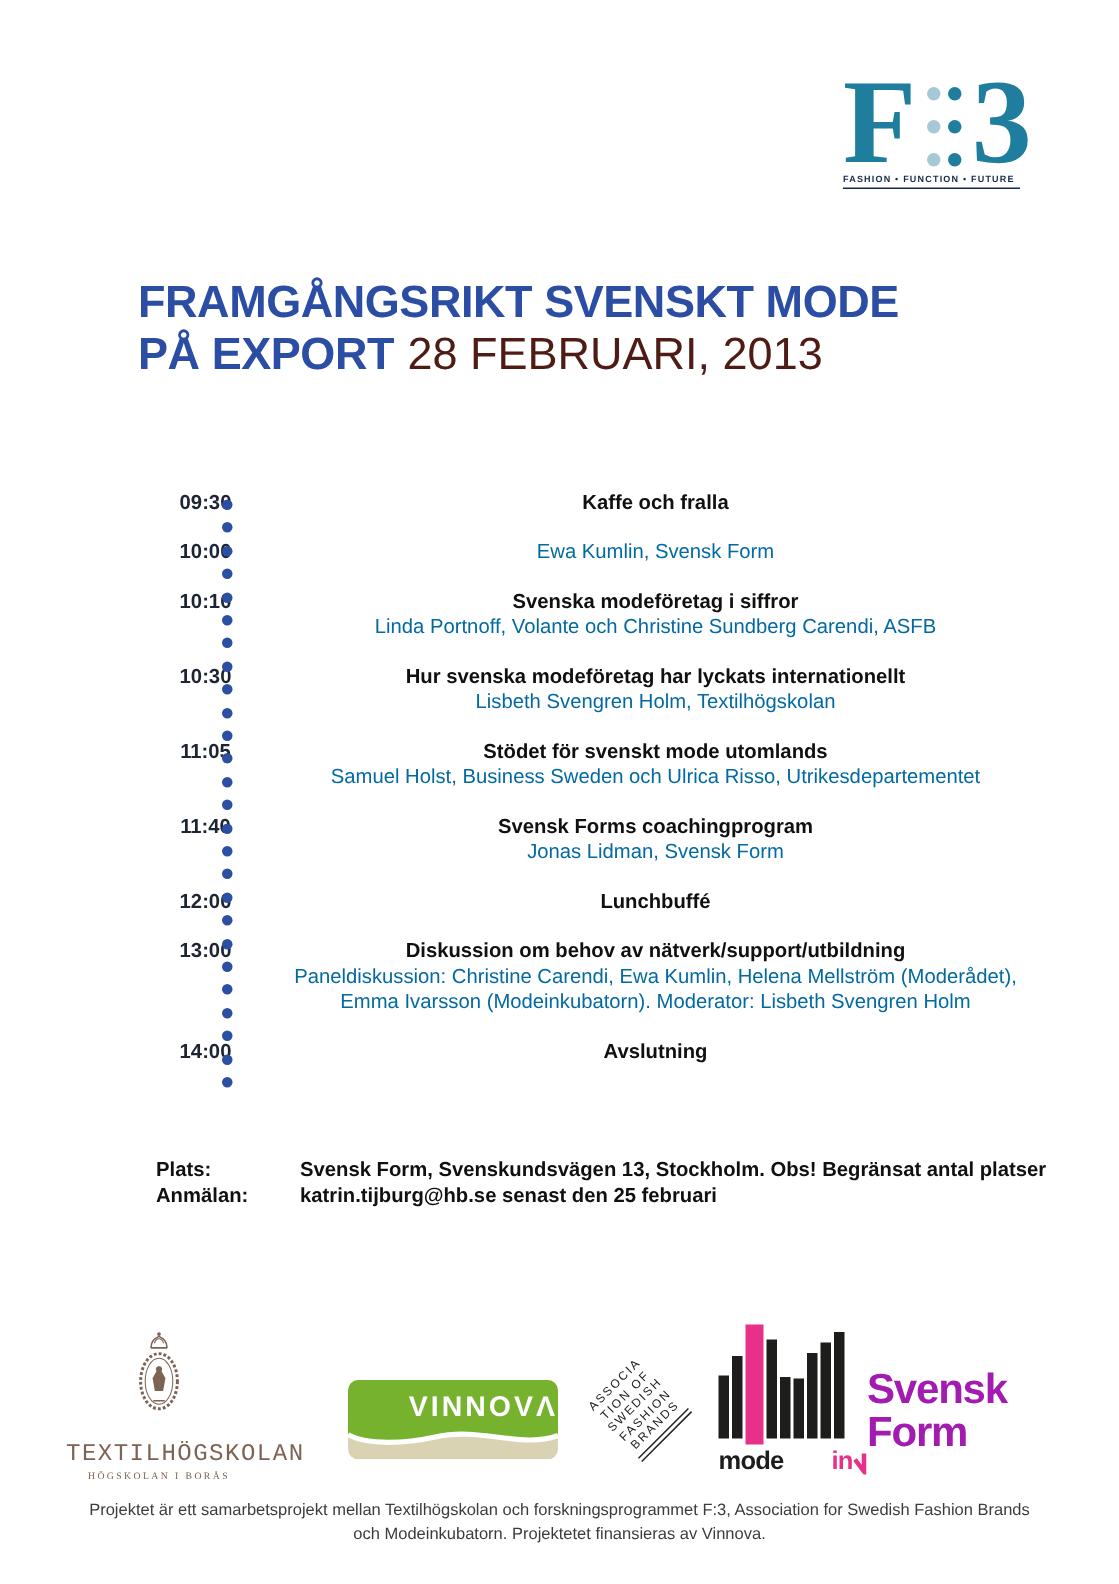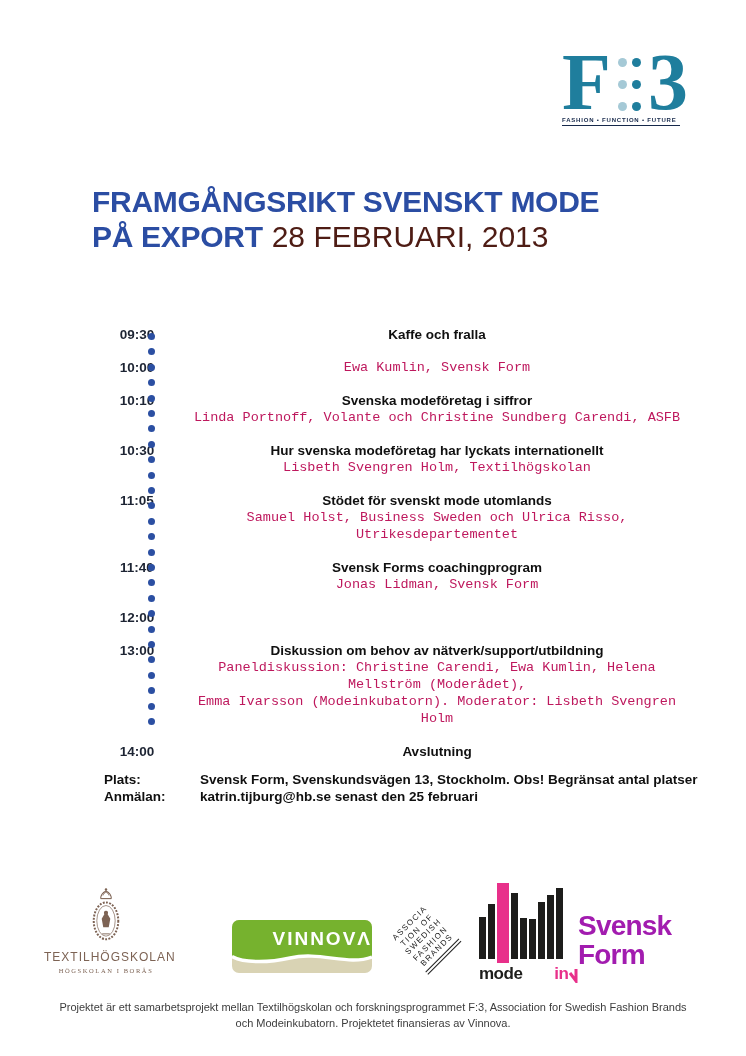--- a/index.html
+++ b/index.html
@@ -29,31 +29,31 @@
   .t-date{font-weight:normal;color:var(--maroon);margin-left:9px;letter-spacing:0;}
 
   
   .schedule{position:absolute;left:92px;top:326px;width:600px;}
   .timeline{position:absolute;left:56px;top:0;width:7px;}
   .tl-dot{position:absolute;left:0;width:7px;height:7px;border-radius:50%;background:var(--dot-blue);}
   .sch-item{display:flex;margin-bottom:16px;font-size:13.5px;line-height:17px;text-align:center;}
   .sch-time{width:90px;flex:none;font-weight:bold;color:#1d2433;}
   .sch-body{flex:1;}
   .sch-title{font-weight:bold;color:#101010;}
-  .sch-speaker{color:#be185d;font-family:Liberation Mono, monospace;}
+  .sch-speaker{color:#0369a1;}
 
   
   .info{position:absolute;left:92px;top:771px;font-size:13.5px;line-height:17px;font-weight:bold;color:#101010;}
   .info-row{display:flex;}
   .info-label{width:108px;flex:none;padding-left:12px;}
 
   
   .logo-th{position:absolute;left:44px;top:886px;width:124px;text-align:center;color:var(--brown);}
   .th-emblem{width:46px;height:62px;display:block;margin:0 auto;}
-  .th-name{font-family:Liberation Sans, sans-serif;font-size:12px;letter-spacing:1px;margin-top:2px;white-space:nowrap;}
+  .th-name{font-family:Liberation Mono, monospace;font-size:16px;letter-spacing:1px;margin-top:12px;white-space:nowrap;}
   .th-sub{font-family:"Liberation Serif",serif;font-size:6.5px;letter-spacing:1.6px;margin-top:3px;white-space:nowrap;}
 
   .logo-vinnova{position:absolute;left:232px;top:920px;width:140px;height:53px;border-radius:7px;overflow:hidden;}
   .logo-vinnova svg{position:absolute;inset:0;width:100%;height:100%;}
   .vin-text{position:absolute;top:8px;left:0;right:0;text-align:right;color:#fff;font-weight:bold;
             font-size:19px;letter-spacing:2px;}
 
   .logo-asfb{position:absolute;left:386px;top:892px;width:80px;height:94px;display:flex;
              align-items:center;justify-content:center;}
   .asfb-rotor{transform:rotate(-45deg);text-align:center;color:#222;font-size:8px;
@@ -168,20 +168,23 @@
       </div>
       <div class="sch-item">
         <div class="sch-time">11:40</div>
         <div class="sch-body">
           <div class="sch-title">Svensk Forms coachingprogram</div>
           <div class="sch-speaker">Jonas Lidman, Svensk Form</div>
         </div>
       </div>
       <div class="sch-item">
         <div class="sch-time">12:00</div>
+        <div class="sch-body">
+          <div class="sch-title">Lunchbuffé</div>
+        </div>
       </div>
       <div class="sch-item">
         <div class="sch-time">13:00</div>
         <div class="sch-body">
           <div class="sch-title">Diskussion om behov av nätverk/support/utbildning</div>
           <div class="sch-speaker">Paneldiskussion: Christine Carendi, Ewa Kumlin, Helena Mellström (Moderådet),</div>
           <div class="sch-speaker">Emma Ivarsson (Modeinkubatorn). Moderator: Lisbeth Svengren Holm</div>
         </div>
       </div>
       <div class="sch-item">

